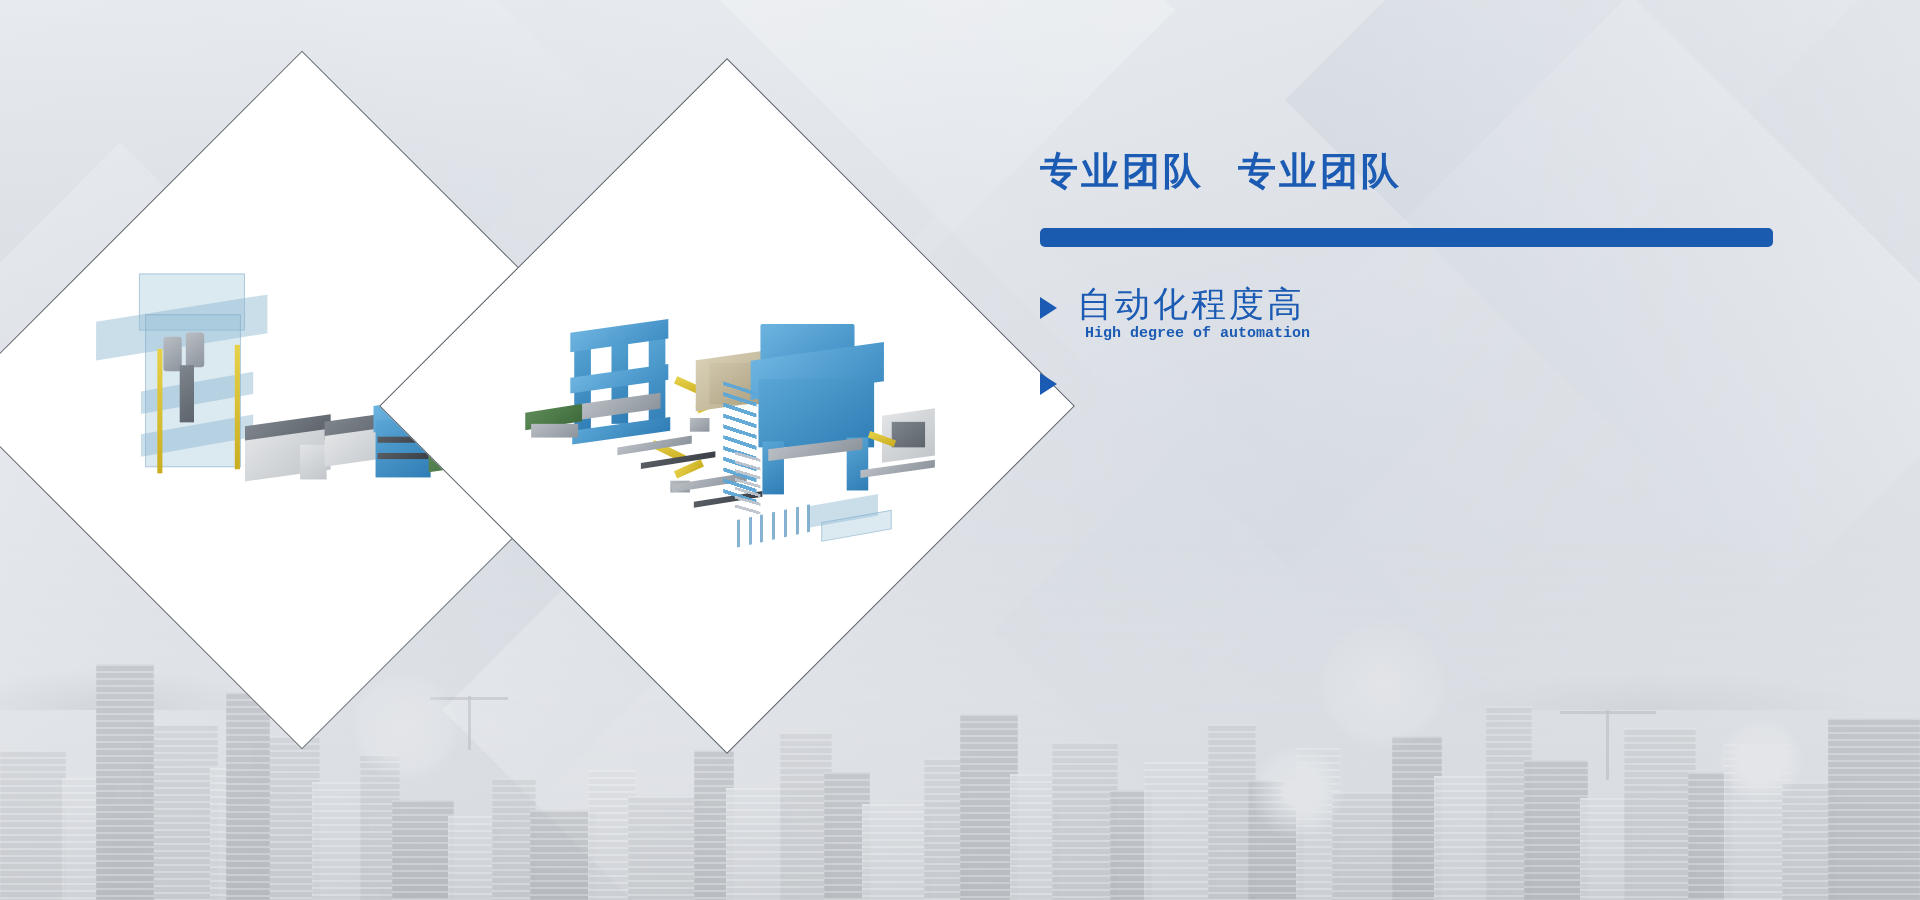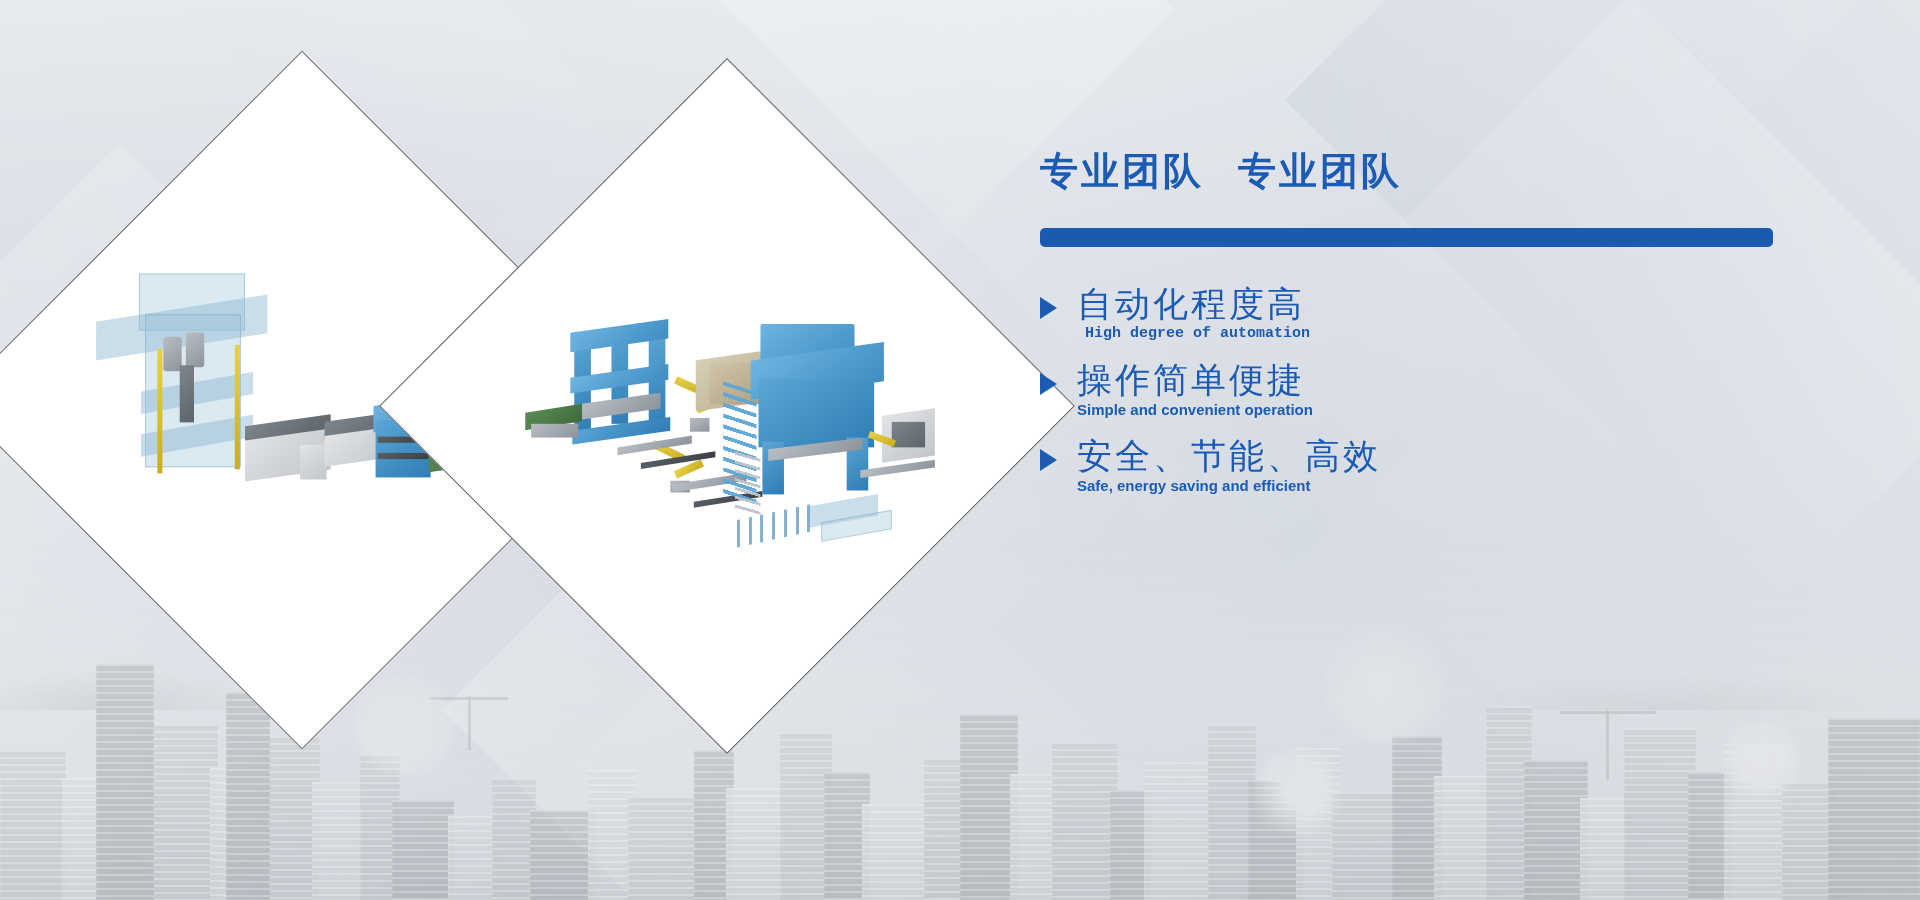--- a/index.html
+++ b/index.html
@@ -399,30 +399,19 @@
       <div class="feature indent">
         <span class="tri"></span>
         <span class="ftxt">
           <span class="f-cn">自动化程度高</span>
           <span class="f-en" style="display:block;font-family:Liberation Mono, monospace;">High degree of automation</span>
         </span>
       </div>
 
       <div class="feature">
         <span class="tri"></span>
-        <span class="ftxt">
-          <span class="f-cn">操作简单便捷</span>
-          <span class="f-en" style="display:block;">Simple and convenient operation</span>
-        </span>
       </div>
 
-      <div class="feature">
-        <span class="tri"></span>
-        <span class="ftxt">
-          <span class="f-cn">安全、节能、高效</span>
-          <span class="f-en" style="display:block;">Safe, energy saving and efficient</span>
-        </span>
-      </div>
 
     </div>
   </div>
 
 </div>
 
 </body></html>

